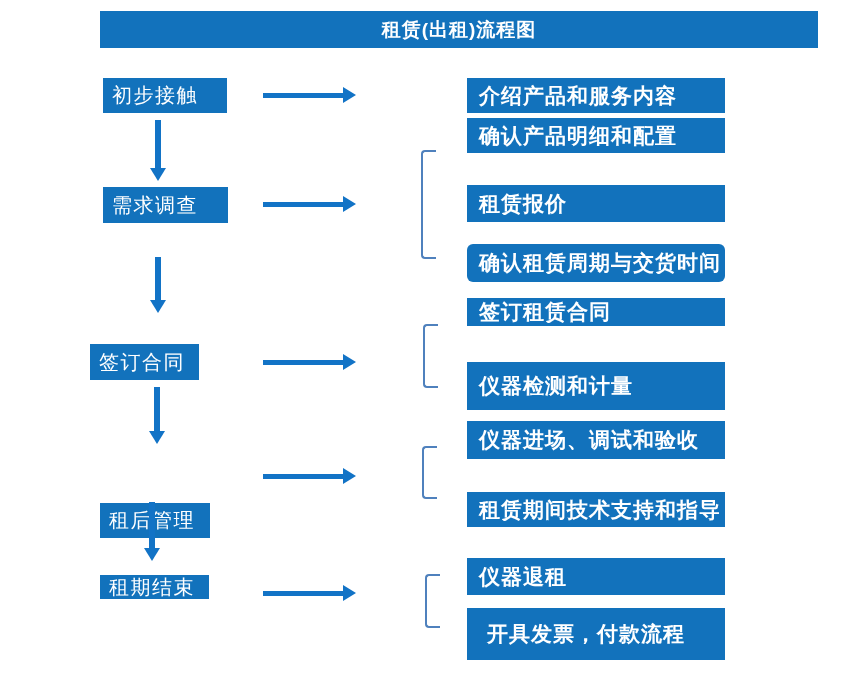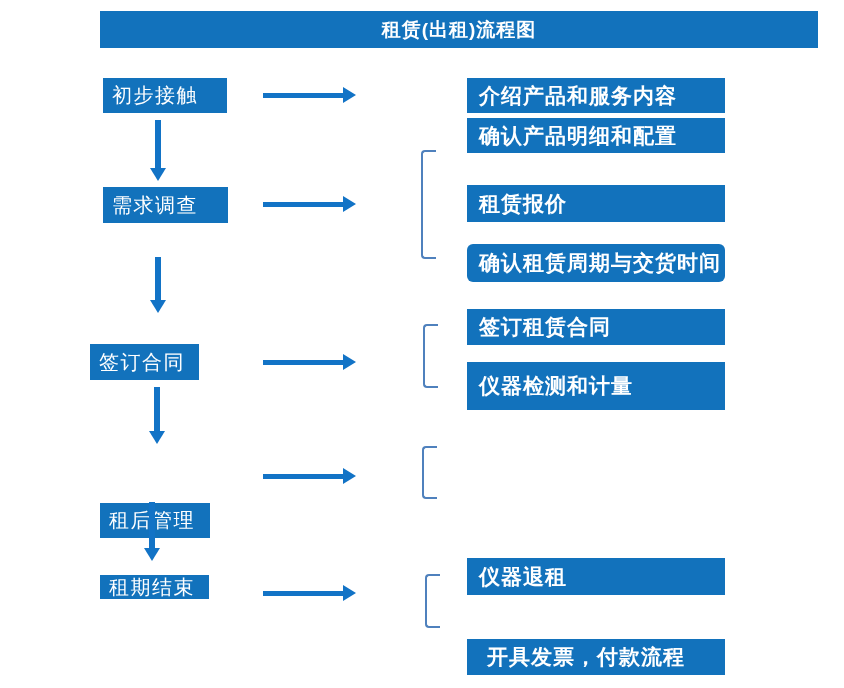--- a/index.html
+++ b/index.html
@@ -76,24 +76,26 @@
   <div class="stage-box" style="left:103px;top:78px;width:124px;height:35px;">初步接触</div>
   <div class="stage-box" style="left:103px;top:187px;width:125px;height:36px;">需求调查</div>
   <div class="stage-box" style="left:90px;top:344px;width:109px;height:36px;">签订合同</div>
   <div class="stage-box" style="left:100px;top:459px;width:110px;height:35px;margin-top:44px;">租后管理</div>
   <div class="stage-box" style="left:100px;top:575px;width:109px;height:24px;">租期结束</div>
 
   <div class="detail-box" style="top:78px;height:35px;">介绍产品和服务内容</div>
   <div class="detail-box" style="top:118px;height:35px;">确认产品明细和配置</div>
   <div class="detail-box" style="top:185px;height:37px;">租赁报价</div>
   <div class="detail-box" style="top:244px;height:38px;border-radius:6px;">确认租赁周期与交货时间</div>
-  <div class="detail-box" style="top:309px;height:36px;">签订租赁合同</div>
+  <div class="detail-box" style="top:298px;height:28px;">签订租赁合同</div>
   <div class="detail-box" style="top:362px;height:48px;">仪器检测和计量</div>
+  <div class="detail-box" style="top:421px;height:38px;">仪器进场、调试和验收</div>
+  <div class="detail-box" style="top:492px;height:35px;">租赁期间技术支持和指导</div>
   <div class="detail-box" style="top:558px;height:37px;">仪器退租</div>
-  <div class="detail-box" style="top:639px;height:36px;padding-left:20px;">开具发票，付款流程</div>
+  <div class="detail-box" style="top:608px;height:52px;padding-left:20px;">开具发票，付款流程</div>
 
   <div class="h-arrow" style="left:263px;top:87px;">
     <div class="shaft"></div>
     <div class="head"></div>
   </div>
   <div class="h-arrow" style="left:263px;top:196px;">
     <div class="shaft"></div>
     <div class="head"></div>
   </div>
   <div class="h-arrow" style="left:263px;top:354px;">

